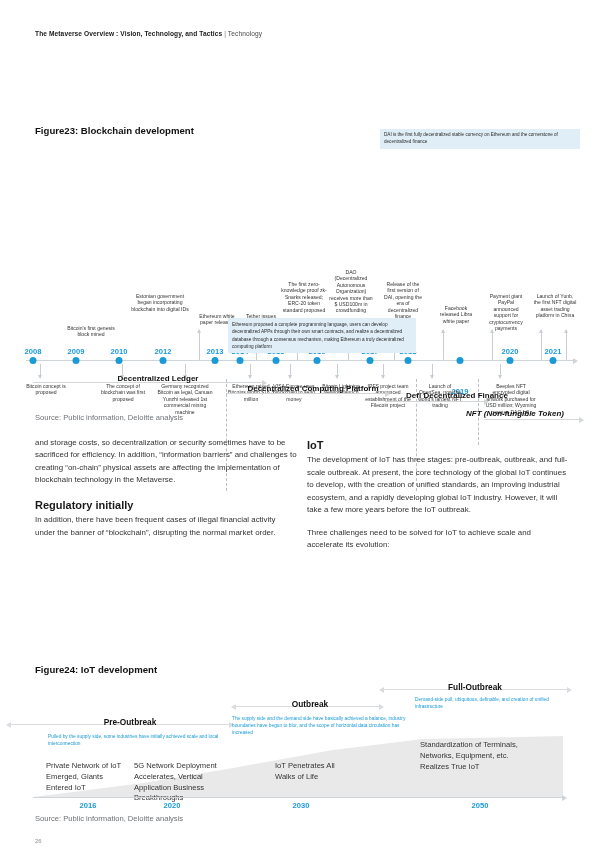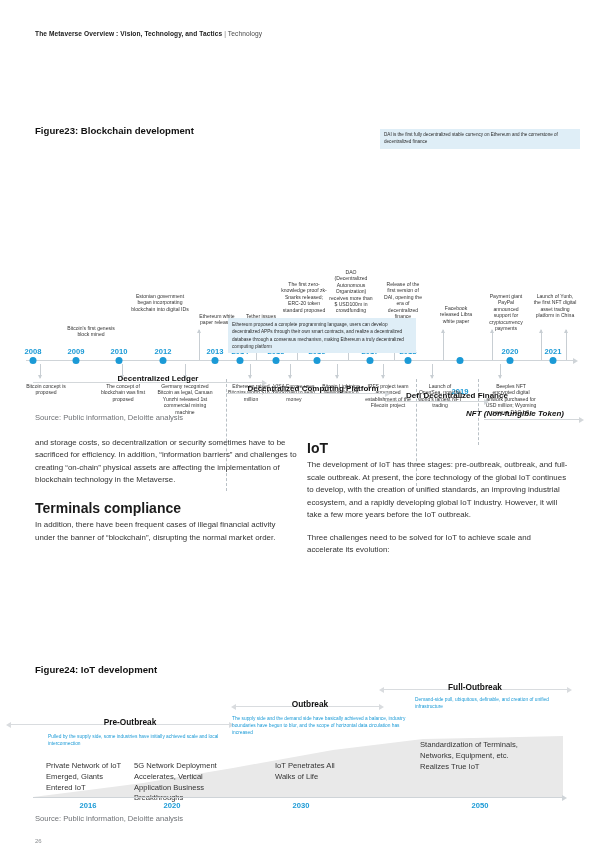--- a/index.html
+++ b/index.html
@@ -90,21 +90,21 @@
     border-left:5px solid #d3d7da;border-top:3px solid transparent;border-bottom:3px solid transparent;
   }
 
   .source{
     position:absolute;font-size:7.6px;color:#6f7276;
   }
 
   
   .col{position:absolute;width:262px;font-size:7.9px;line-height:1.58;color:#333;}
   .col p{margin:0 0 10px 0;}
-  .col h4{margin:0 0 0 0;font-size:14px;font-weight:bold;color:#1a1a1a;line-height:1.58;}
+  .col h4{margin:0 0 0 0;font-size:11px;font-weight:bold;color:#1a1a1a;line-height:1.58;}
   .col-left{left:35px;top:437px;}
   .col-right{left:307px;top:437px;}
 
   
   .fig24-title{
     position:absolute;left:35px;top:664px;font-size:9.6px;font-weight:bold;color:#111;
   }
   .fig24{position:absolute;left:0;top:664px;width:600px;height:160px;}
   .f24-stage{
     position:absolute;font-size:8.3px;font-weight:bold;color:#111;text-align:center;
@@ -242,21 +242,21 @@
   <div class="phase-arrow" style="left:385px;top:401px;width:100px;"></div>
   <div class="phase" style="left:392px;top:391px;width:130px;">Defi Decentralized Finance</div>
 
   <div class="phase-arrow" style="left:484px;top:419px;width:96px;"></div>
   <div class="phase" style="left:450px;top:409px;width:130px;font-style:italic;">NFT (Non-fungible Token)</div>
 
   <div class="source" style="left:35px;top:413px;">Source: Public information, Deloitte analysis</div>
 
   <div class="col col-left">
     <p>and storage costs, so decentralization or security sometimes have to be sacrificed for efficiency. In addition, “information barriers” and challenges to creating “on-chain” physical assets are affecting the implementation of blockchain technology in the Metaverse.</p>
-    <h4>Terminals compliance</h4>
+    <h4>Regulatory initially</h4>
     <p>In addition, there have been frequent cases of illegal financial activity under the banner of “blockchain”, disrupting the normal market order.</p>
   </div>
 
   <div class="col col-right">
     <h4>IoT</h4>
     <p>The development of IoT has three stages: pre-outbreak, outbreak, and full-scale outbreak. At present, the core technology of the global IoT continues to develop, with the creation of unified standards, an improving industrial ecosystem, and a rapidly developing global IoT industry. However, it will take a few more years before the IoT outbreak.</p>
     <p>Three challenges need to be solved for IoT to achieve scale and accelerate its evolution:</p>
   </div>
 
   <div class="fig24-title">Figure24: IoT development</div>

